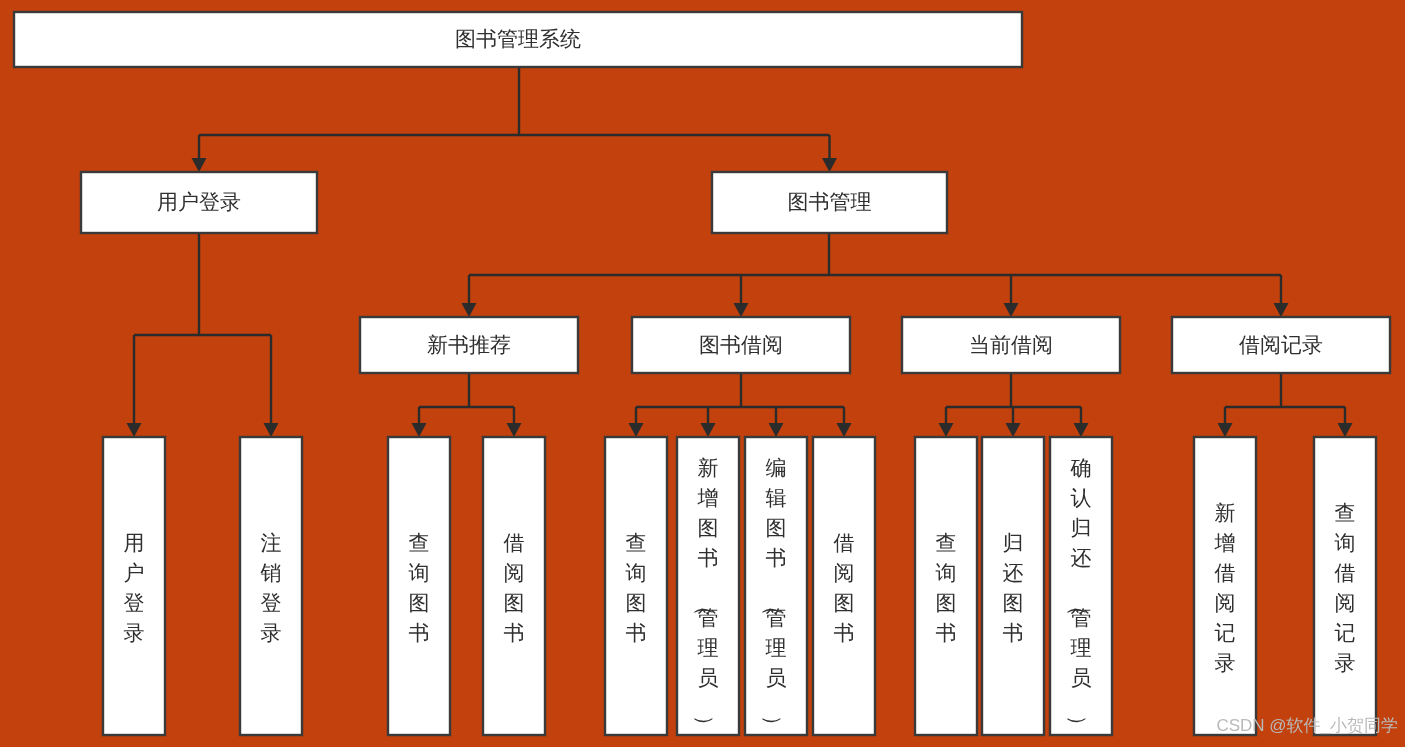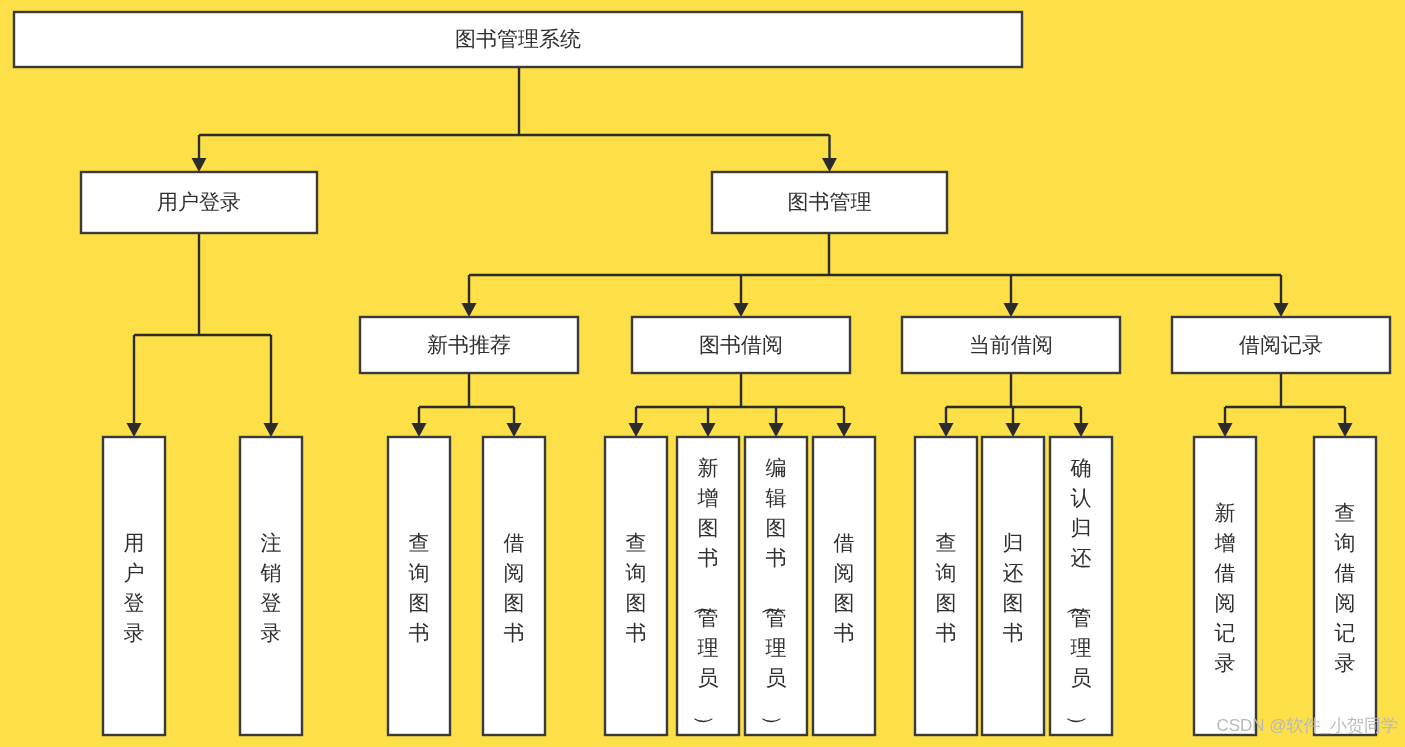--- a/index.html
+++ b/index.html
@@ -11,21 +11,21 @@
   body {
     font-family: "Liberation Sans", "DejaVu Sans", sans-serif;
     width: 1405px;
     height: 747px;
     overflow: hidden;
   }
   #diagram-root {
     position: relative;
     width: 1405px;
     height: 747px;
-    background: #fde047;
+    background: #c2410c;
   }
   svg.diagram-canvas {
     position: absolute;
     left: 0;
     top: 0;
     width: 1405px;
     height: 747px;
     display: block;
   }
   .node-box {

